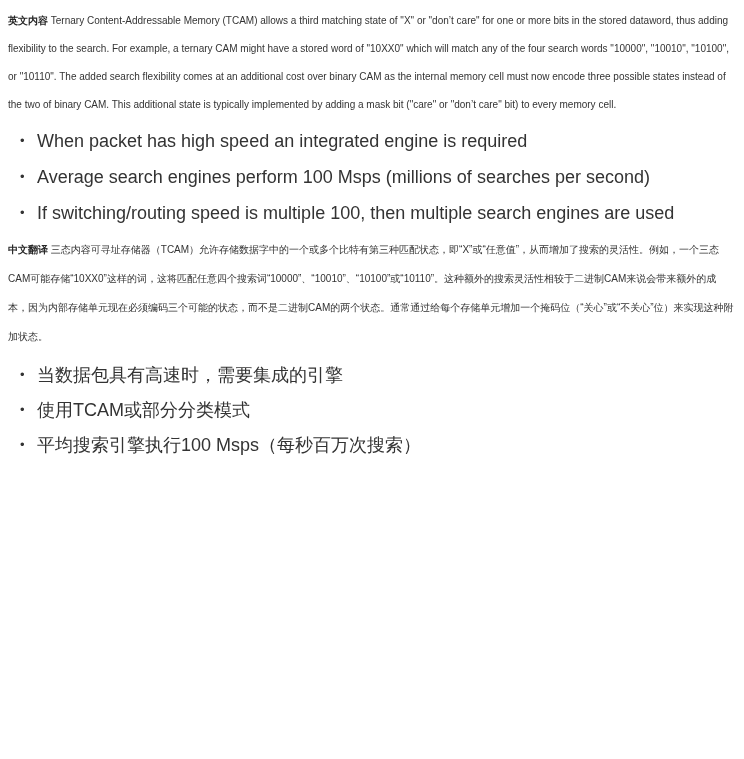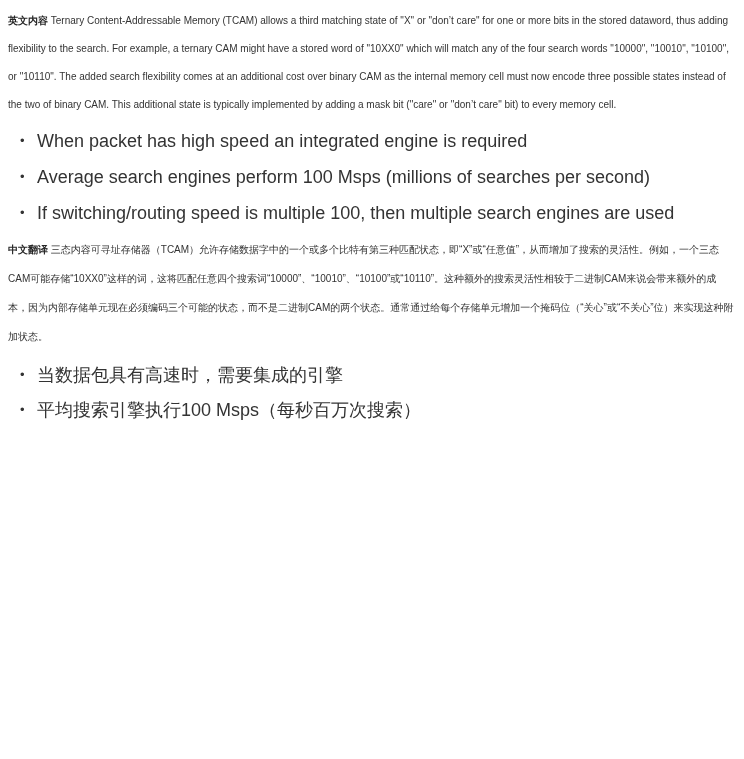--- a/index.html
+++ b/index.html
@@ -75,17 +75,18 @@
     </ul>
   </div>
 
   <div class="section section-zh">
     <p class="para">
       <span class="section-label">中文翻译</span>
       <span>三态内容可寻址存储器（TCAM）允许存储数据字中的一个或多个比特有第三种匹配状态，即“X”或“任意值”，从而增加了搜索的灵活性。例如，一个三态CAM可能存储“10XX0”这样的词，这将匹配任意四个搜索词“10000”、“10010”、“10100”或“10110”。这种额外的搜索灵活性相较于二进制CAM来说会带来额外的成本，因为内部存储单元现在必须编码三个可能的状态，而不是二进制CAM的两个状态。通常通过给每个存储单元增加一个掩码位（“关心”或“不关心”位）来实现这种附加状态。</span>
     </p>
     <ul class="bullet-list">
       <li>当数据包具有高速时，需要集成的引擎</li>
+      <li>使用TCAM或部分分类模式</li>
       <li>平均搜索引擎执行100 Msps（每秒百万次搜索）</li>
     </ul>
   </div>
 
 </div>
 
 </body></html>

